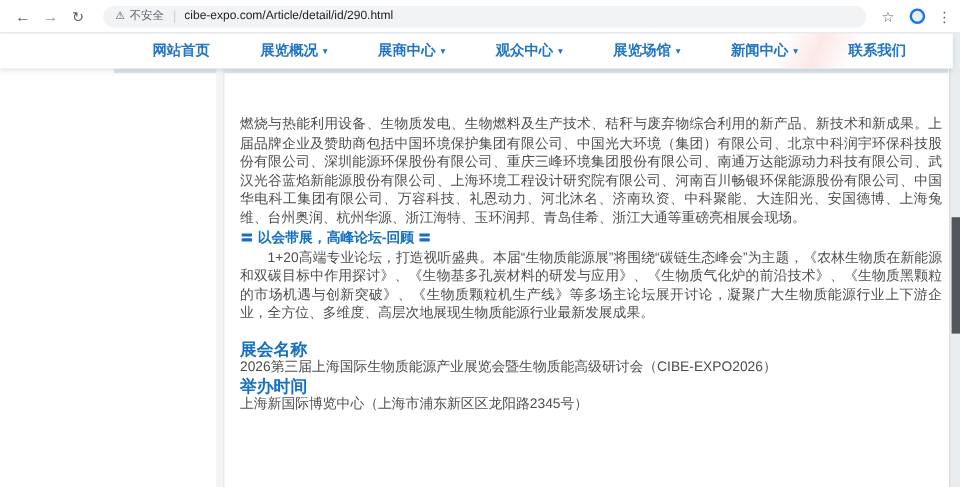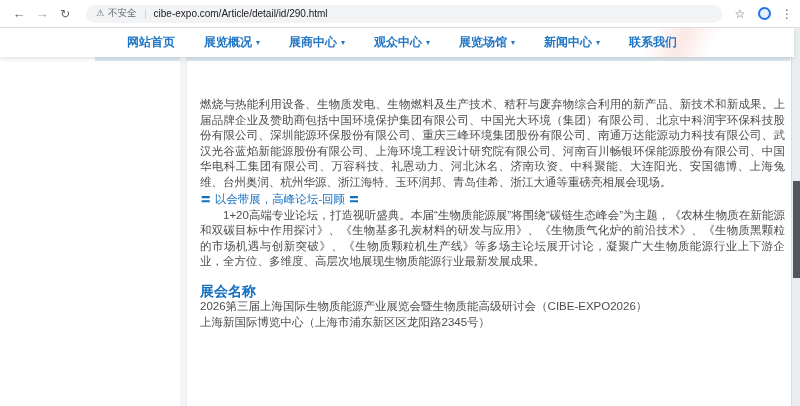--- a/index.html
+++ b/index.html
@@ -22,41 +22,41 @@
   .ombx-div { width:1px; height:10px; background:#d0d3d6; margin:0 8px; }
   .url-text { font-size:10px; color:#202124; white-space:nowrap; overflow:hidden; }
   .ic-star { margin-left:10px; width:16px; font-size:12px; }
   .avatar { margin-left:10px; width:13px; height:13px; border-radius:50%;
             border:2px solid #1a73e8; background:#e8f0fe; cursor:pointer; }
   .ic-dots { margin-left:9px; width:14px; font-size:12px; letter-spacing:0; }
 
   
   .topnav { position:absolute; top:28px; left:0; width:794px; height:29px; background:#ffffff;
             box-shadow:0 2px 4px rgba(90,110,130,0.18);
-            display:flex; align-items:center; padding-left:127px; gap:29px; z-index:3;
+            display:flex; align-items:center; padding-left:127px; gap:42px; z-index:3;
             overflow:hidden; }
   .topnav::before { content:""; position:absolute; right:60px; top:0; width:120px; height:29px;
             background:linear-gradient(115deg, rgba(250,215,210,0) 30%, rgba(248,214,208,0.55) 55%, rgba(250,225,220,0) 80%); }
   .nav-item { display:flex; align-items:center; gap:4px; color:#2176c5; font-size:12px;
               font-weight:bold; white-space:nowrap; cursor:pointer; text-decoration:none; position:relative; }
   .caret { font-size:8px; color:#2176c5; line-height:1; }
 
   
   .strip { position:absolute; top:57px; left:95px; width:695px; height:4px; background:#dde6ed; }
 
   
   .left-edge { position:absolute; top:57px; bottom:0; left:180px; width:7px;
                background:#f3f4f5; border-right:1px solid #e9eaeb; }
 
   
   .content { position:absolute; top:57px; left:200px; width:585px; height:349px;
              padding-top:4px; color:#4d4d4d; font-size:11.5px; line-height:15.5px; overflow:hidden;margin-top:36px; }
   .content p { margin:0; text-align:justify; }
   .indent { text-indent:2em; }
-  .banner-head { color:#1470c0; font-weight:normal; margin-top:2px !important; }
+  .banner-head { color:#1470c0; font-weight:bold; margin-top:2px !important; }
   .sections { margin-top:14px; }
   .sections h4 { color:#1470c0; font-size:14px; line-height:15.5px; font-weight:bold; }
 
   
   .scrollbar { position:absolute; top:28px; right:0; width:9px; bottom:0;
                background:#e9edef; border-left:1px solid #d8dcdf; cursor:pointer; }
   .scroll-thumb { position:absolute; top:153px; left:1px; width:7px; height:97px; background:#53575b; }
 </style>
 </head>
 <body>
@@ -111,20 +111,21 @@
   <div class="left-edge"></div>
 
   <div class="content">
     <p>燃烧与热能利用设备、生物质发电、生物燃料及生产技术、秸秆与废弃物综合利用的新产品、新技术和新成果。上届品牌企业及赞助商包括中国环境保护集团有限公司、中国光大环境（集团）有限公司、北京中科润宇环保科技股份有限公司、深圳能源环保股份有限公司、重庆三峰环境集团股份有限公司、南通万达能源动力科技有限公司、武汉光谷蓝焰新能源股份有限公司、上海环境工程设计研究院有限公司、河南百川畅银环保能源股份有限公司、中国华电科工集团有限公司、万容科技、礼恩动力、河北沐名、济南玖资、中科聚能、大连阳光、安国德博、上海兔维、台州奥润、杭州华源、浙江海特、玉环润邦、青岛佳希、浙江大通等重磅亮相展会现场。</p>
     <p class="banner-head">〓 以会带展，高峰论坛-回顾 〓</p>
     <p class="indent">1+20高端专业论坛，打造视听盛典。本届“生物质能源展”将围绕“碳链生态峰会”为主题，《农林生物质在新能源和双碳目标中作用探讨》、《生物基多孔炭材料的研发与应用》、《生物质气化炉的前沿技术》、《生物质黑颗粒的市场机遇与创新突破》、《生物质颗粒机生产线》等多场主论坛展开讨论，凝聚广大生物质能源行业上下游企业，全方位、多维度、高层次地展现生物质能源行业最新发展成果。</p>
 
     <div class="sections">
       <h4>展会名称</h4>
       <p>2026第三届上海国际生物质能源产业展览会暨生物质能高级研讨会（CIBE-EXPO2026）</p>
+      <h4>举办时间</h4>
       <p>上海新国际博览中心（上海市浦东新区区龙阳路2345号）</p>
 
     </div>
   </div>
 
   <div class="scrollbar">
     <div class="scroll-thumb"></div>
   </div>
 
 </div>

